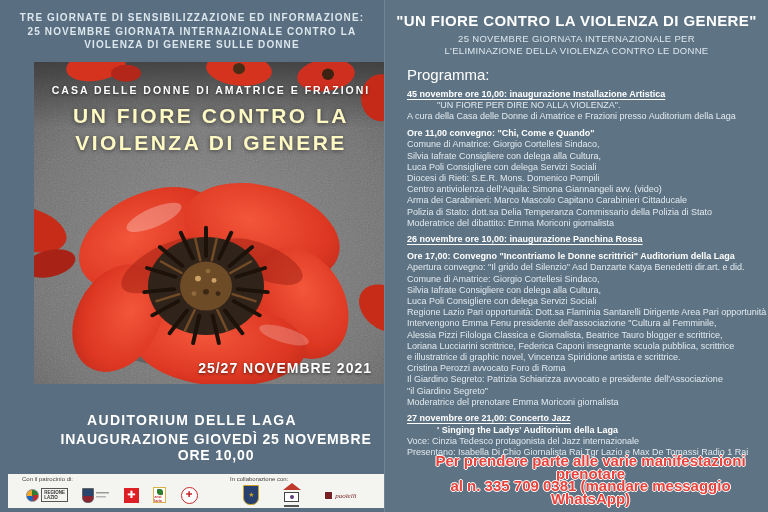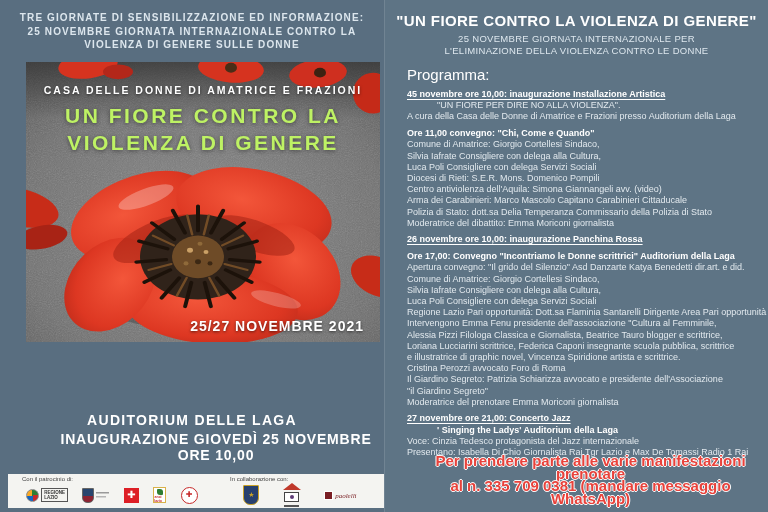--- a/index.html
+++ b/index.html
@@ -4,25 +4,25 @@
 <style>
   html,body{margin:0;padding:0;background:#222;}
   .poster{position:relative;width:768px;height:512px;overflow:hidden;
           font-family:"Liberation Sans",sans-serif;background:#5b7183;}
 
   
   .left{position:absolute;left:0;top:0;width:384px;height:512px;background:#596e80;}
   .left-header{position:absolute;top:11px;left:8px;right:8px;text-align:center;
     color:#dce6ed;font-size:10px;font-weight:bold;letter-spacing:1.1px;
     line-height:13.5px;white-space:pre-line;}
-  .photo{position:absolute;left:26px;top:62px;width:354px;height:280px;overflow:hidden;background:#6d6d6d;}
+  .photo{position:absolute;left:34px;top:62px;width:354px;height:322px;overflow:hidden;background:#6d6d6d;}
   .photo svg{position:absolute;left:0;top:0;width:100%;height:100%;}
   .kicker{position:absolute;top:22px;left:0;right:0;text-align:center;color:#fff;
     font-weight:bold;font-size:10.5px;letter-spacing:2px;text-shadow:0 1px 3px rgba(0,0,0,.55);}
-  .photo-title{position:absolute;top:40px;left:0;right:0;text-align:center;color:#bef264;
+  .photo-title{position:absolute;top:40px;left:0;right:0;text-align:center;color:#fef9c3;
     font-weight:bold;font-size:21px;line-height:27px;letter-spacing:2.5px;
     white-space:pre-line;text-shadow:0 1px 4px rgba(0,0,0,.5);}
   .photo-date{position:absolute;right:16px;bottom:8px;color:#fff;font-weight:bold;
     font-size:14px;letter-spacing:1px;text-shadow:0 1px 3px rgba(0,0,0,.6);}
   .venue{position:absolute;top:412px;left:0;right:0;text-align:center;color:#fff;}
   .venue-name{font-size:14px;font-weight:bold;letter-spacing:1.3px;}
   .venue-inaug{font-size:14px;font-weight:bold;letter-spacing:.8px;margin-top:3px;padding-left:48px;}
   .venue-days{font-size:9px;color:#ccd6dd;letter-spacing:1.7px;margin-top:9px;}
 
   

